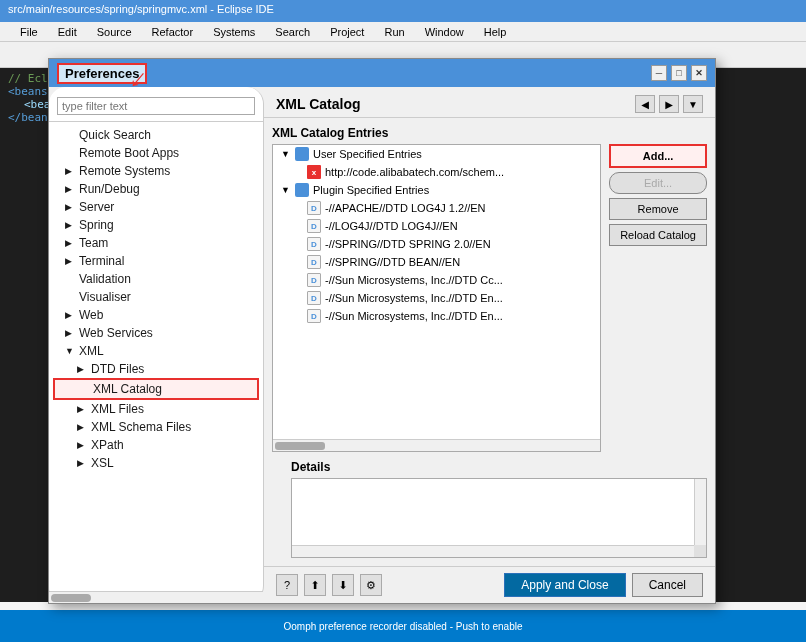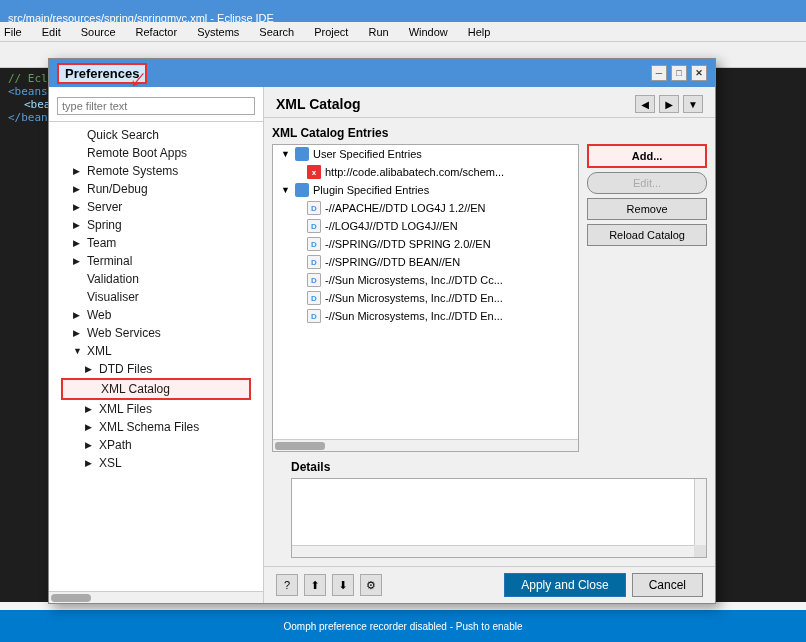--- a/index.html
+++ b/index.html
@@ -23,33 +23,33 @@
     
     .ide-titlebar {
       position: absolute;
       top: 0; left: 0; right: 0;
       height: 36px;
       background: #4a90d9;
       color: white;
       font-size: 11px;
       padding: 3px 8px;
       display: flex;
-      align-items: center;
+      align-items: flex-start;
     }
 
     
     .ide-menubar {
       position: absolute;
       top: 22px; left: 0; right: 0;
       height: 20px;
       background: #f0f0f0;
       border-bottom: 1px solid #ccc;
       display: flex;
       align-items: center;
-      padding: 0 0;
+      padding: 0 16px;
       gap: 12px;
     }
     .ide-menubar span {
       font-size: 11px;
       cursor: pointer;
       padding: 1px 4px;
     }
 
     
     .ide-toolbar {
@@ -136,37 +136,38 @@
       flex: 1;
     }
 
     
     .pref-panel {
       width: 215px;
       background: #fff;
       border-right: 1px solid #ccc;
       display: flex;
       flex-direction: column;
+      border-radius: 17px;
     }
     .pref-panel-header {
       padding: 6px 8px;
       border-bottom: 1px solid #ccc;
     }
     .filter-input {
       width: 100%;
       margin-top: 4px;
       padding: 2px 4px;
       border: 1px solid #aaa;
       font-size: 11px;
       color: #888;
     }
     .pref-tree {
       flex: 1;
       overflow-y: auto;
-      padding: 4px 12px;
+      padding: 4px 4px;
     }
     .tree-item {
       padding: 2px 8px 2px 12px;
       cursor: pointer;
       display: flex;
       align-items: center;
       gap: 4px;
       font-size: 12px;
       color: #1a1a1a;
       white-space: nowrap;
@@ -255,21 +256,21 @@
       color: white;
     }
 
     .button-panel {
       display: flex;
       flex-direction: column;
       gap: 4px;
       min-width: 90px;
     }
     .action-btn {
-      padding: 4px 21px;
+      padding: 4px 10px;
       border: 1px solid #888;
       background: #e0e0e0;
       cursor: pointer;
       font-size: 11px;
       text-align: center;
     }
     .action-btn.disabled { color: #aaa; cursor: default; border-radius: 10px; }
     .details-label {
       font-size: 12px;
       font-weight: bold;

